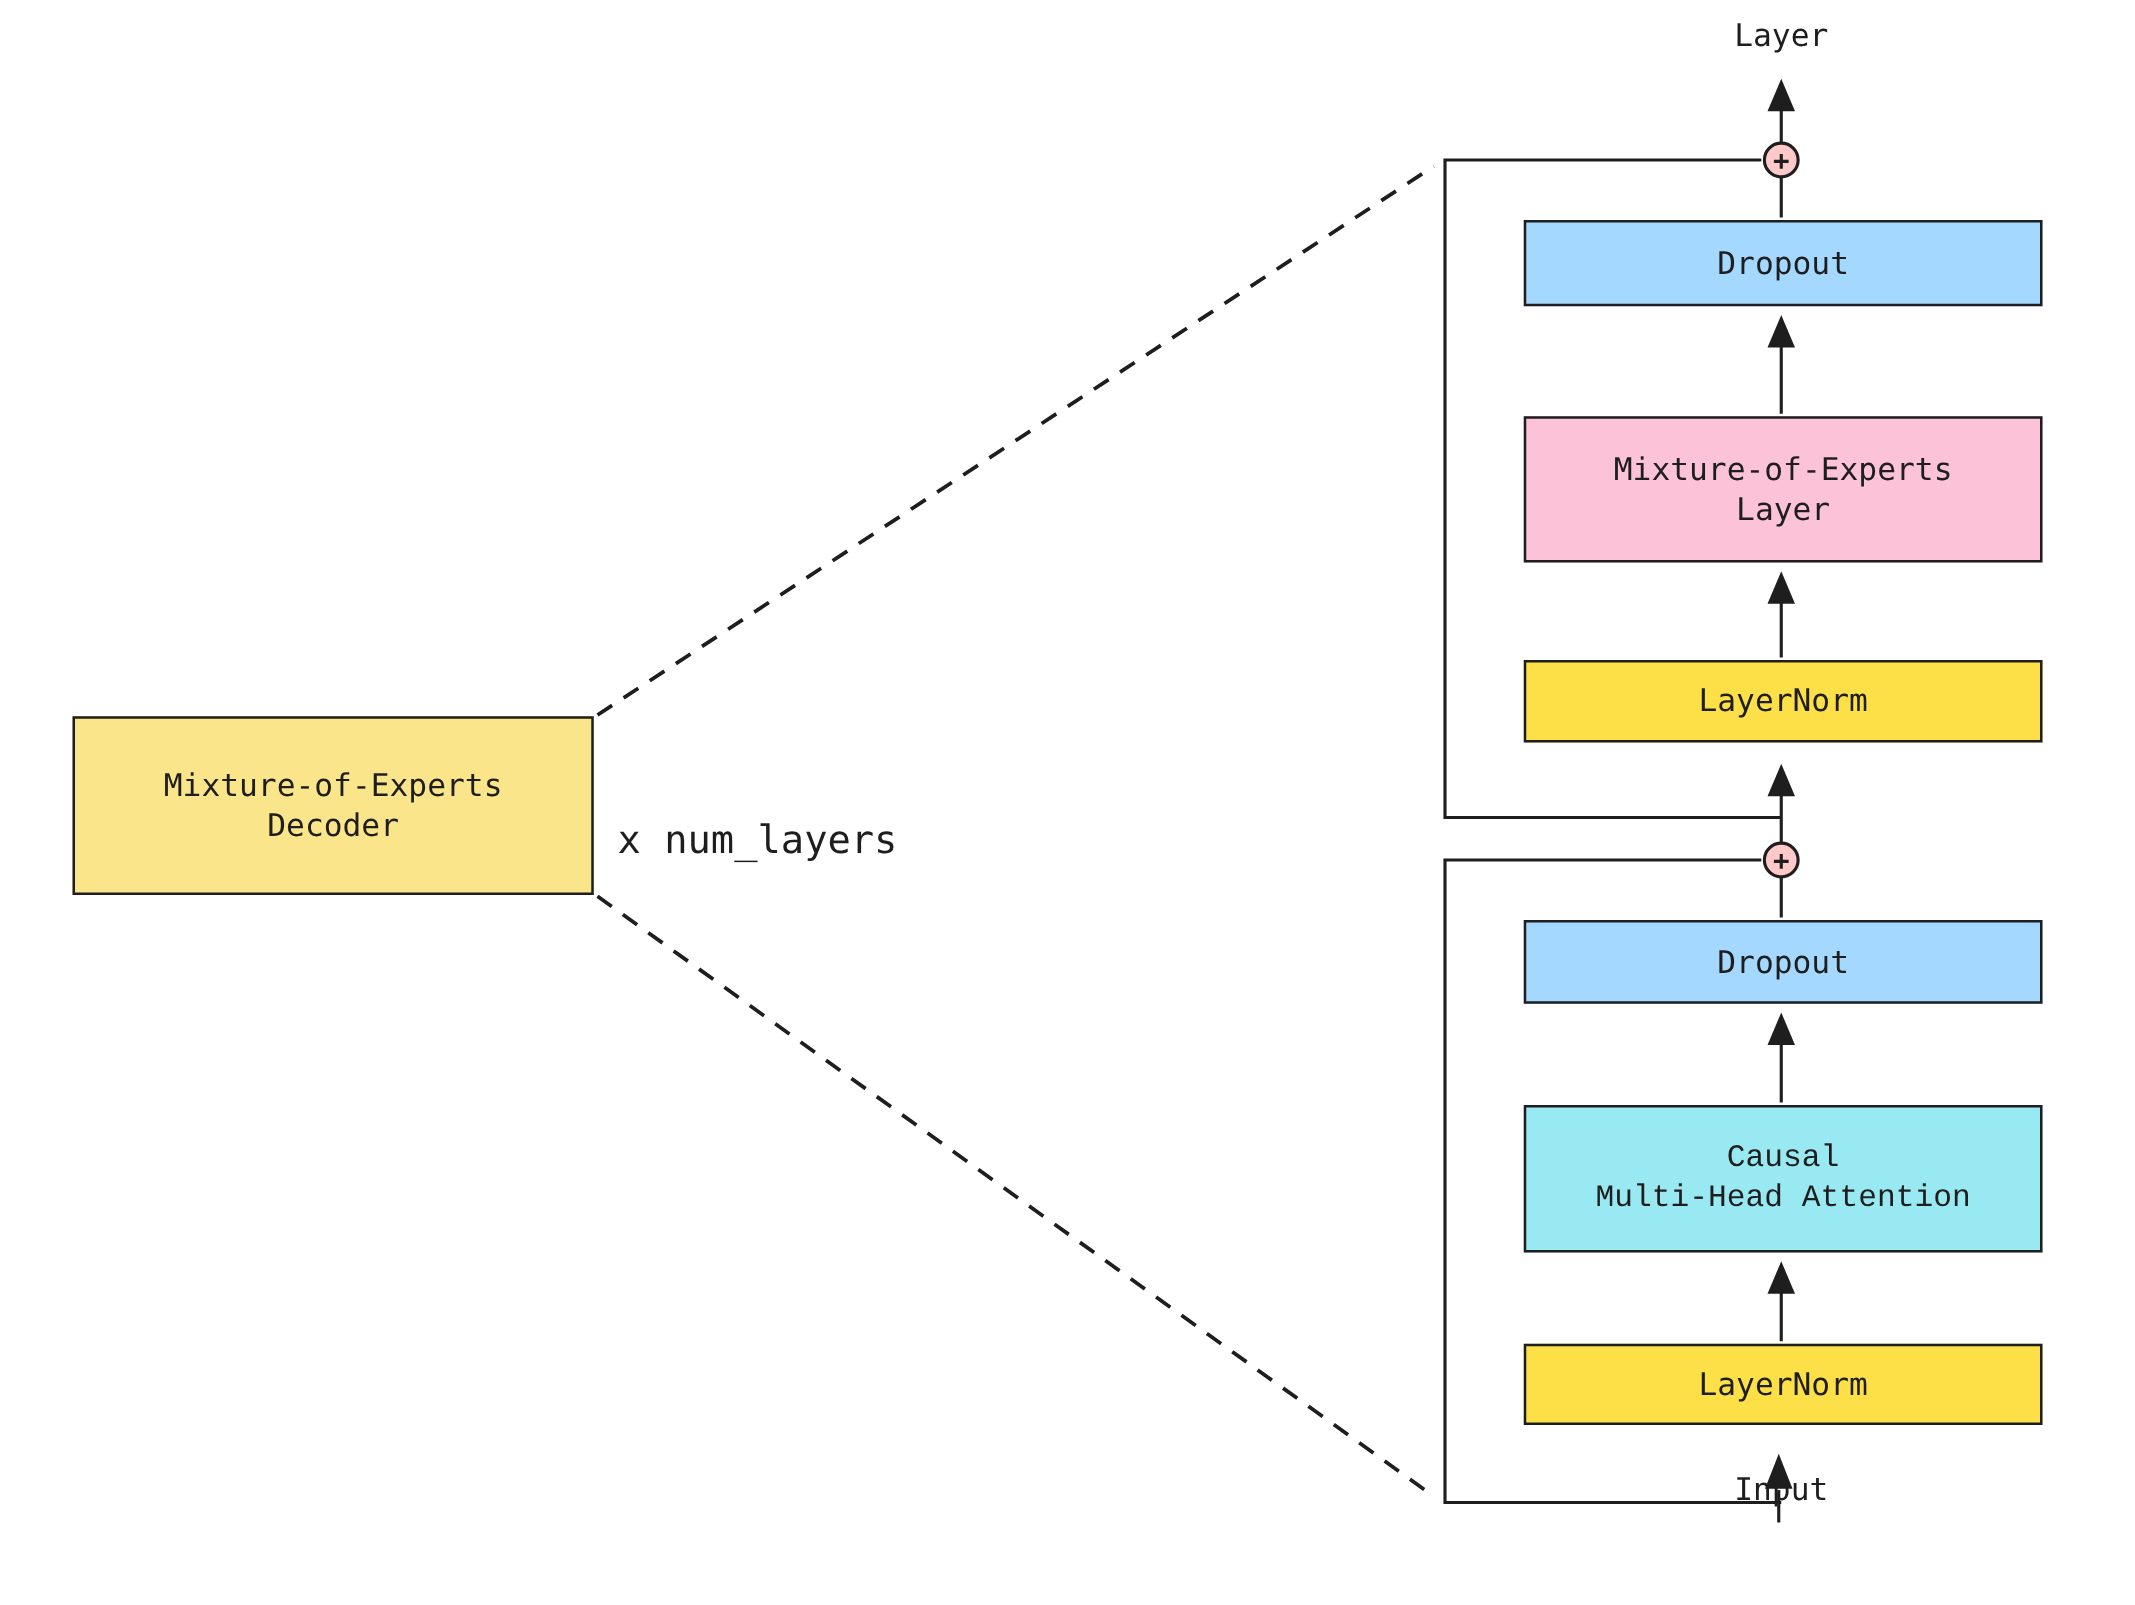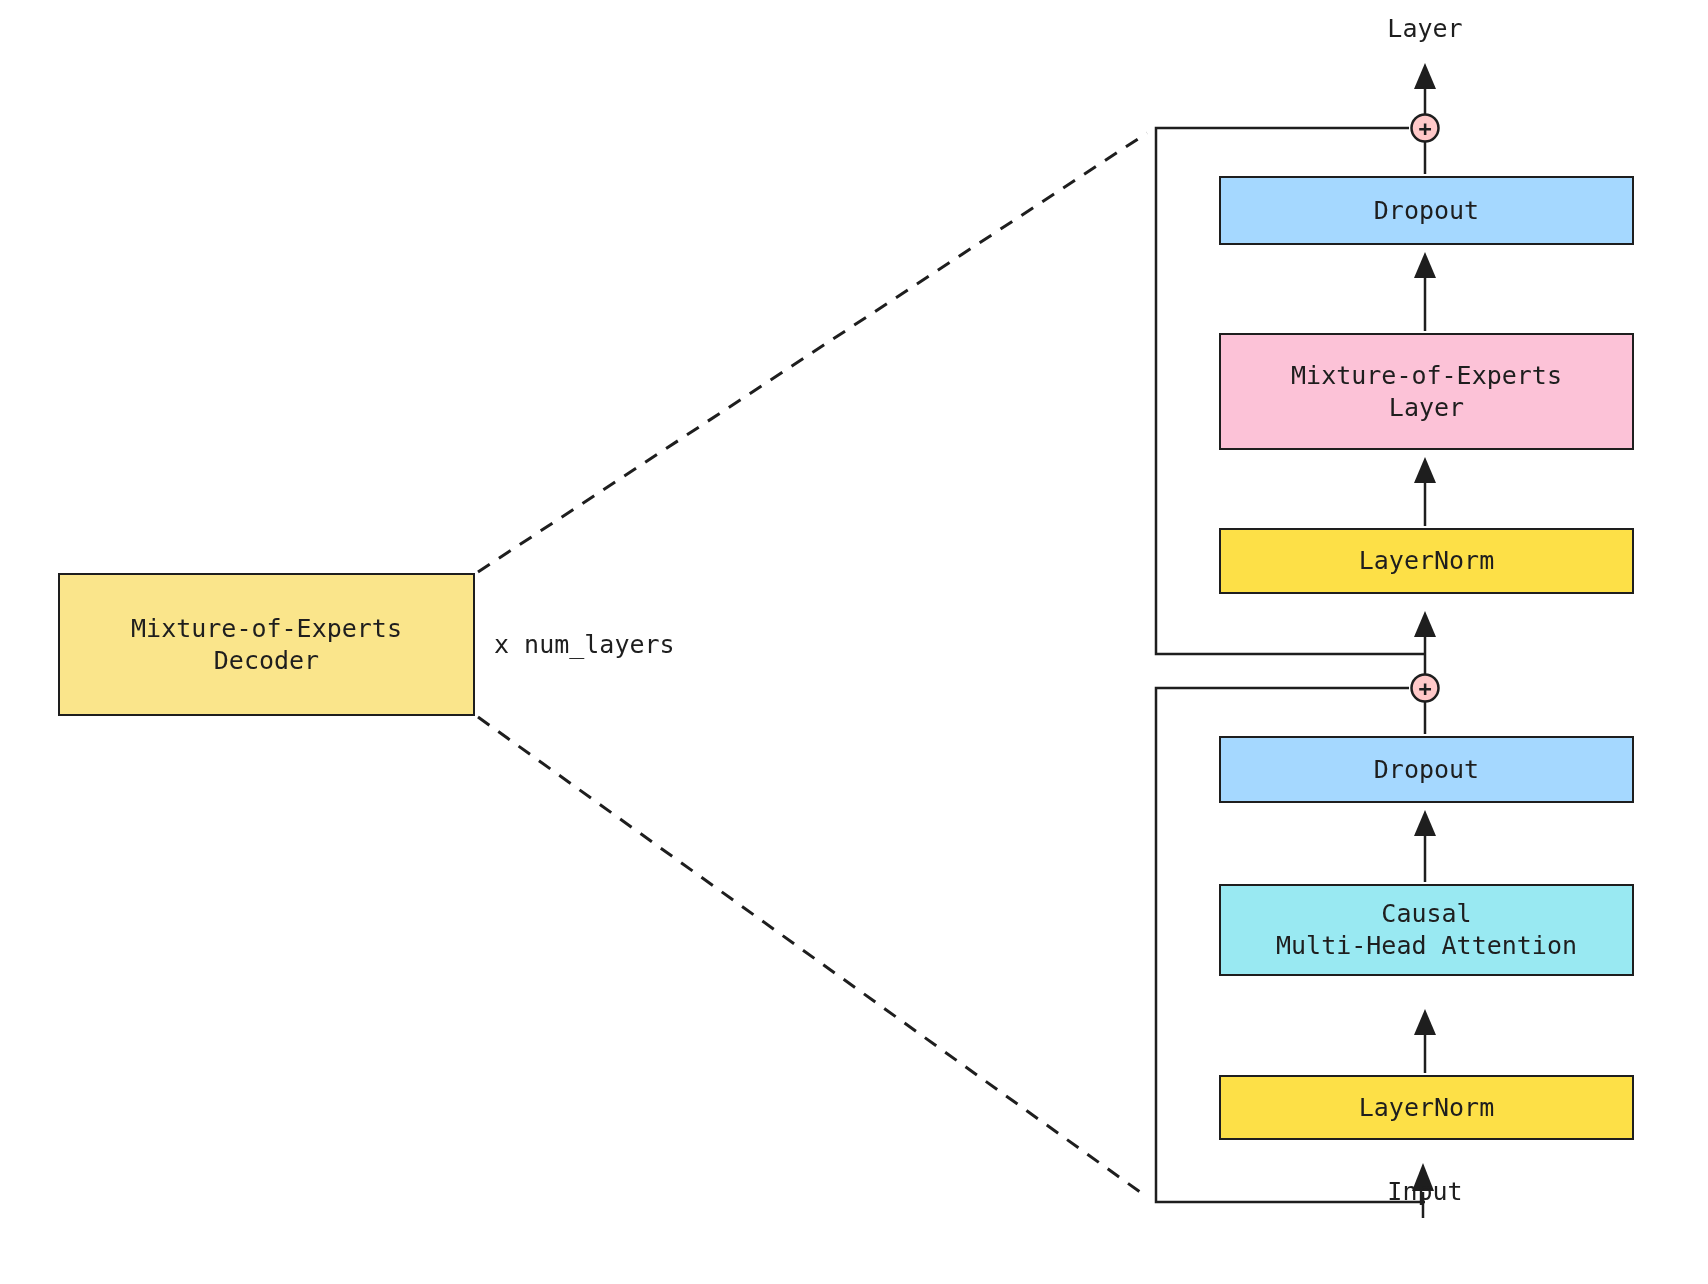--- a/index.html
+++ b/index.html
@@ -27,31 +27,31 @@
   .c-yellow{background:#fae58b;}
   .c-blue{background:#a5d8ff;}
   .c-pink{background:#fcc2d7;}
   .c-mint{background:#fde047;}
   .c-cyan{background:#99e9f2;}
   .decoder{left:58px;top:573px;width:417px;height:143px;}
   .blk-dropout-top{left:1219px;top:176px;width:415px;height:69px;}
   .blk-moe{left:1219px;top:333px;width:415px;height:117px;}
   .blk-ln-top{left:1219px;top:528px;width:415px;height:66px;}
   .blk-dropout-bottom{left:1219px;top:736px;width:415px;height:67px;}
-  .blk-mha{left:1219px;top:884px;width:415px;height:92px;}
+  .blk-mha{left:1219px;top:884px;width:415px;height:118px;font-family:Liberation Mono, monospace;}
   .blk-ln-bottom{left:1219px;top:1075px;width:415px;height:65px;}
   .io-label{
     position:absolute;left:1325px;width:200px;
     font-size:25px;line-height:32px;text-align:center;
   }
   .output-label{top:13px;}
   .input-label{top:1176px;}
   .multiplier-label{
-    position:absolute;left:494px;top:630px;
-    font-size:25px;white-space:nowrap;
+    position:absolute;left:494px;top:654px;
+    font-size:31px;white-space:nowrap;
   }
 </style>
 </head>
 <body>
 
 <div class="canvas">
 
   <svg class="wires" viewBox="0 0 1708 1284" xmlns="http://www.w3.org/2000/svg">
     <g fill="none" stroke="#1e1e1e" stroke-width="2.5">
 

